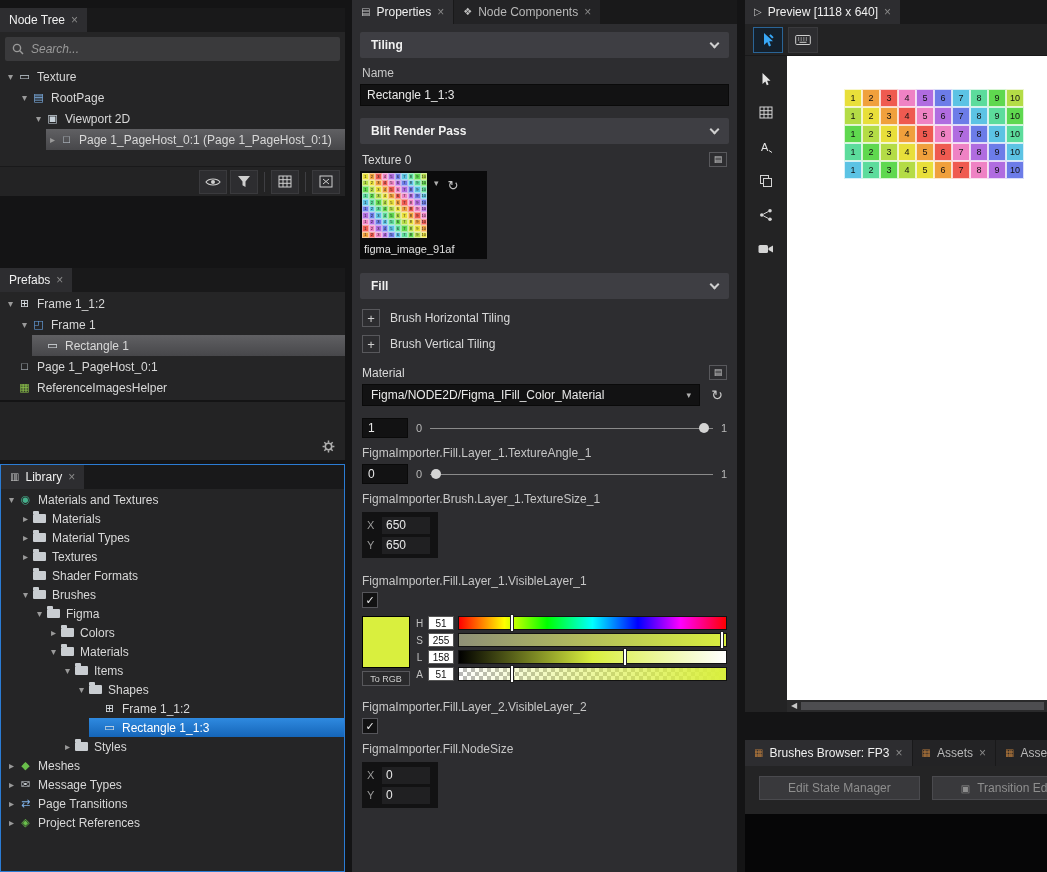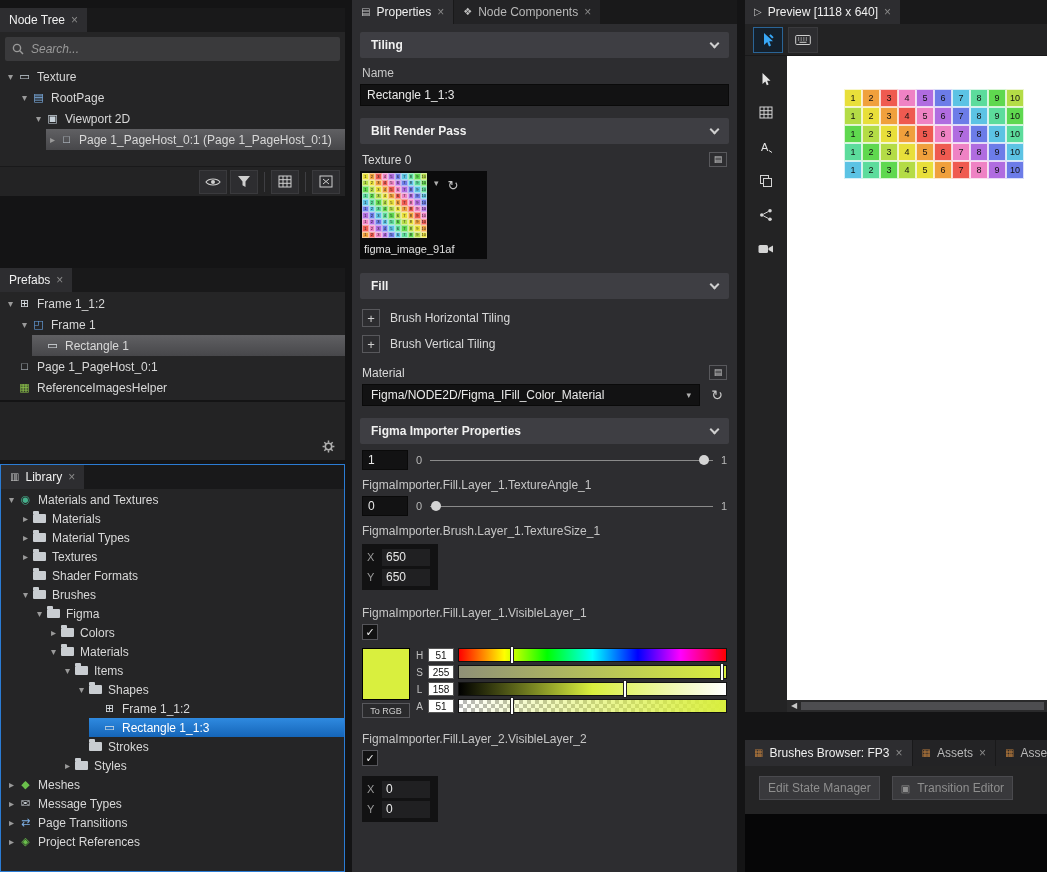--- a/index.html
+++ b/index.html
@@ -108,21 +108,21 @@
 .pv-canvas{flex:1;background:#fff;position:relative;overflow:hidden;}
 .pv-grid{position:absolute;left:57px;top:33px;display:grid;grid-template-columns:repeat(10,18px);grid-auto-rows:18px;}
 .gcell{display:flex;align-items:center;justify-content:center;font-size:9px;color:#111;border:1px solid rgba(255,255,255,.75);}
 .pv-scroll{position:absolute;left:42px;right:0;bottom:0;height:12px;background:#2a2a2b;display:flex;align-items:center;}
 .scroll-arrow{width:14px;text-align:center;color:#c8c8c8;font-size:8px;line-height:1;}
 .scroll-thumb{flex:1;height:8px;background:#4d4d50;margin-right:3px;}
 
 .act-tabbar{height:26px;}
 .act-body{position:absolute;top:26px;left:0;right:0;bottom:0;background:#242425;}
 .act-buttons{display:flex;gap:12px;padding:10px 0 0 14px;}
-.act-btn{height:24px;background:#39393c;border:1px solid #4a4a4e;color:#8e8e8e;font-size:12px;display:flex;align-items:center;gap:7px;padding:0 8px;white-space:nowrap;}
+.act-btn{height:24px;background:#39393c;border:1px solid #4a4a4e;color:#8e8e8e;font-size:12px;display:flex;align-items:center;gap:7px;padding:0 28px;white-space:nowrap;}
 .act-btn .b-ico{font-size:10px;color:#8e8e8e;}
 .act-black{position:absolute;left:0;right:0;bottom:0;height:58px;background:#060607;}
 svg{display:block;}
 </style>
 </head>
 <body>
 
 <div class="app">
 
   <section class="panel p-nodetree">
@@ -327,26 +327,20 @@
           <span class="ind" style="width: 88px;"></span>
           <span class="arr"></span>
           <span class="ico" style="color: rgb(221, 226, 230);">⊞</span>
           <span class="lbl">Frame 1_1:2</span>
         </div>
         <div class="trow sel-blue">
           <span class="ind" style="width: 88px;"></span>
           <span class="arr"></span>
           <span class="ico" style="color: rgb(221, 226, 230);">▭</span>
           <span class="lbl">Rectangle 1_1:3</span>
-        </div>
-        <div class="trow">
-          <span class="ind" style="width: 74px;"></span>
-          <span class="arr"></span>
-          <span class="ico folder"></span>
-          <span class="lbl">Strokes</span>
         </div>
         <div class="trow">
           <span class="ind" style="width: 60px;"></span>
           <span class="arr">▸</span>
           <span class="ico folder"></span>
           <span class="lbl">Styles</span>
         </div>
         <div class="trow">
           <span class="ind" style="width: 4px;"></span>
           <span class="arr">▸</span>
@@ -533,24 +527,20 @@
         <span class="mini-btn">▤</span>
       </div>
       <div class="dd-row">
         <div class="dd-input">
           <span>Figma/NODE2D/Figma_IFill_Color_Material</span>
           <span class="dd-arrow">▾</span>
         </div>
         <button class="refresh-btn">↻</button>
       </div>
 
-      <div class="sec-hdr">
-        <span>Figma Importer Properties</span>
-        <span class="chev"></span>
-      </div>
 
       <div class="slider-row">
         <input class="num-input" value="1" style="">
         <span class="minmax">0</span>
         <div class="track">
             <div class="handle" style="left: 97%;"></div>
           </div>
         <span class="minmax">1</span>
       </div>
 
@@ -612,20 +602,21 @@
             <div class="ch-bar alpha">
                 <div class="ch-mark" style="left: 20%;"></div>
               </div>
           </div>
         </div>
       </div>
 
       <div class="flabel">FigmaImporter.Fill.Layer_2.VisibleLayer_2</div>
       <div class="checkbox">✓</div>
 
+      <div class="flabel">FigmaImporter.Fill.NodeSize</div>
       <div class="xy-group">
         <div class="xy-row">
           <span class="xy-key">X</span>
           <input class="xy-input" value="0" style="">
         </div>
         <div class="xy-row">
           <span class="xy-key">Y</span>
           <input class="xy-input" value="0" style="">
         </div>
       </div>

